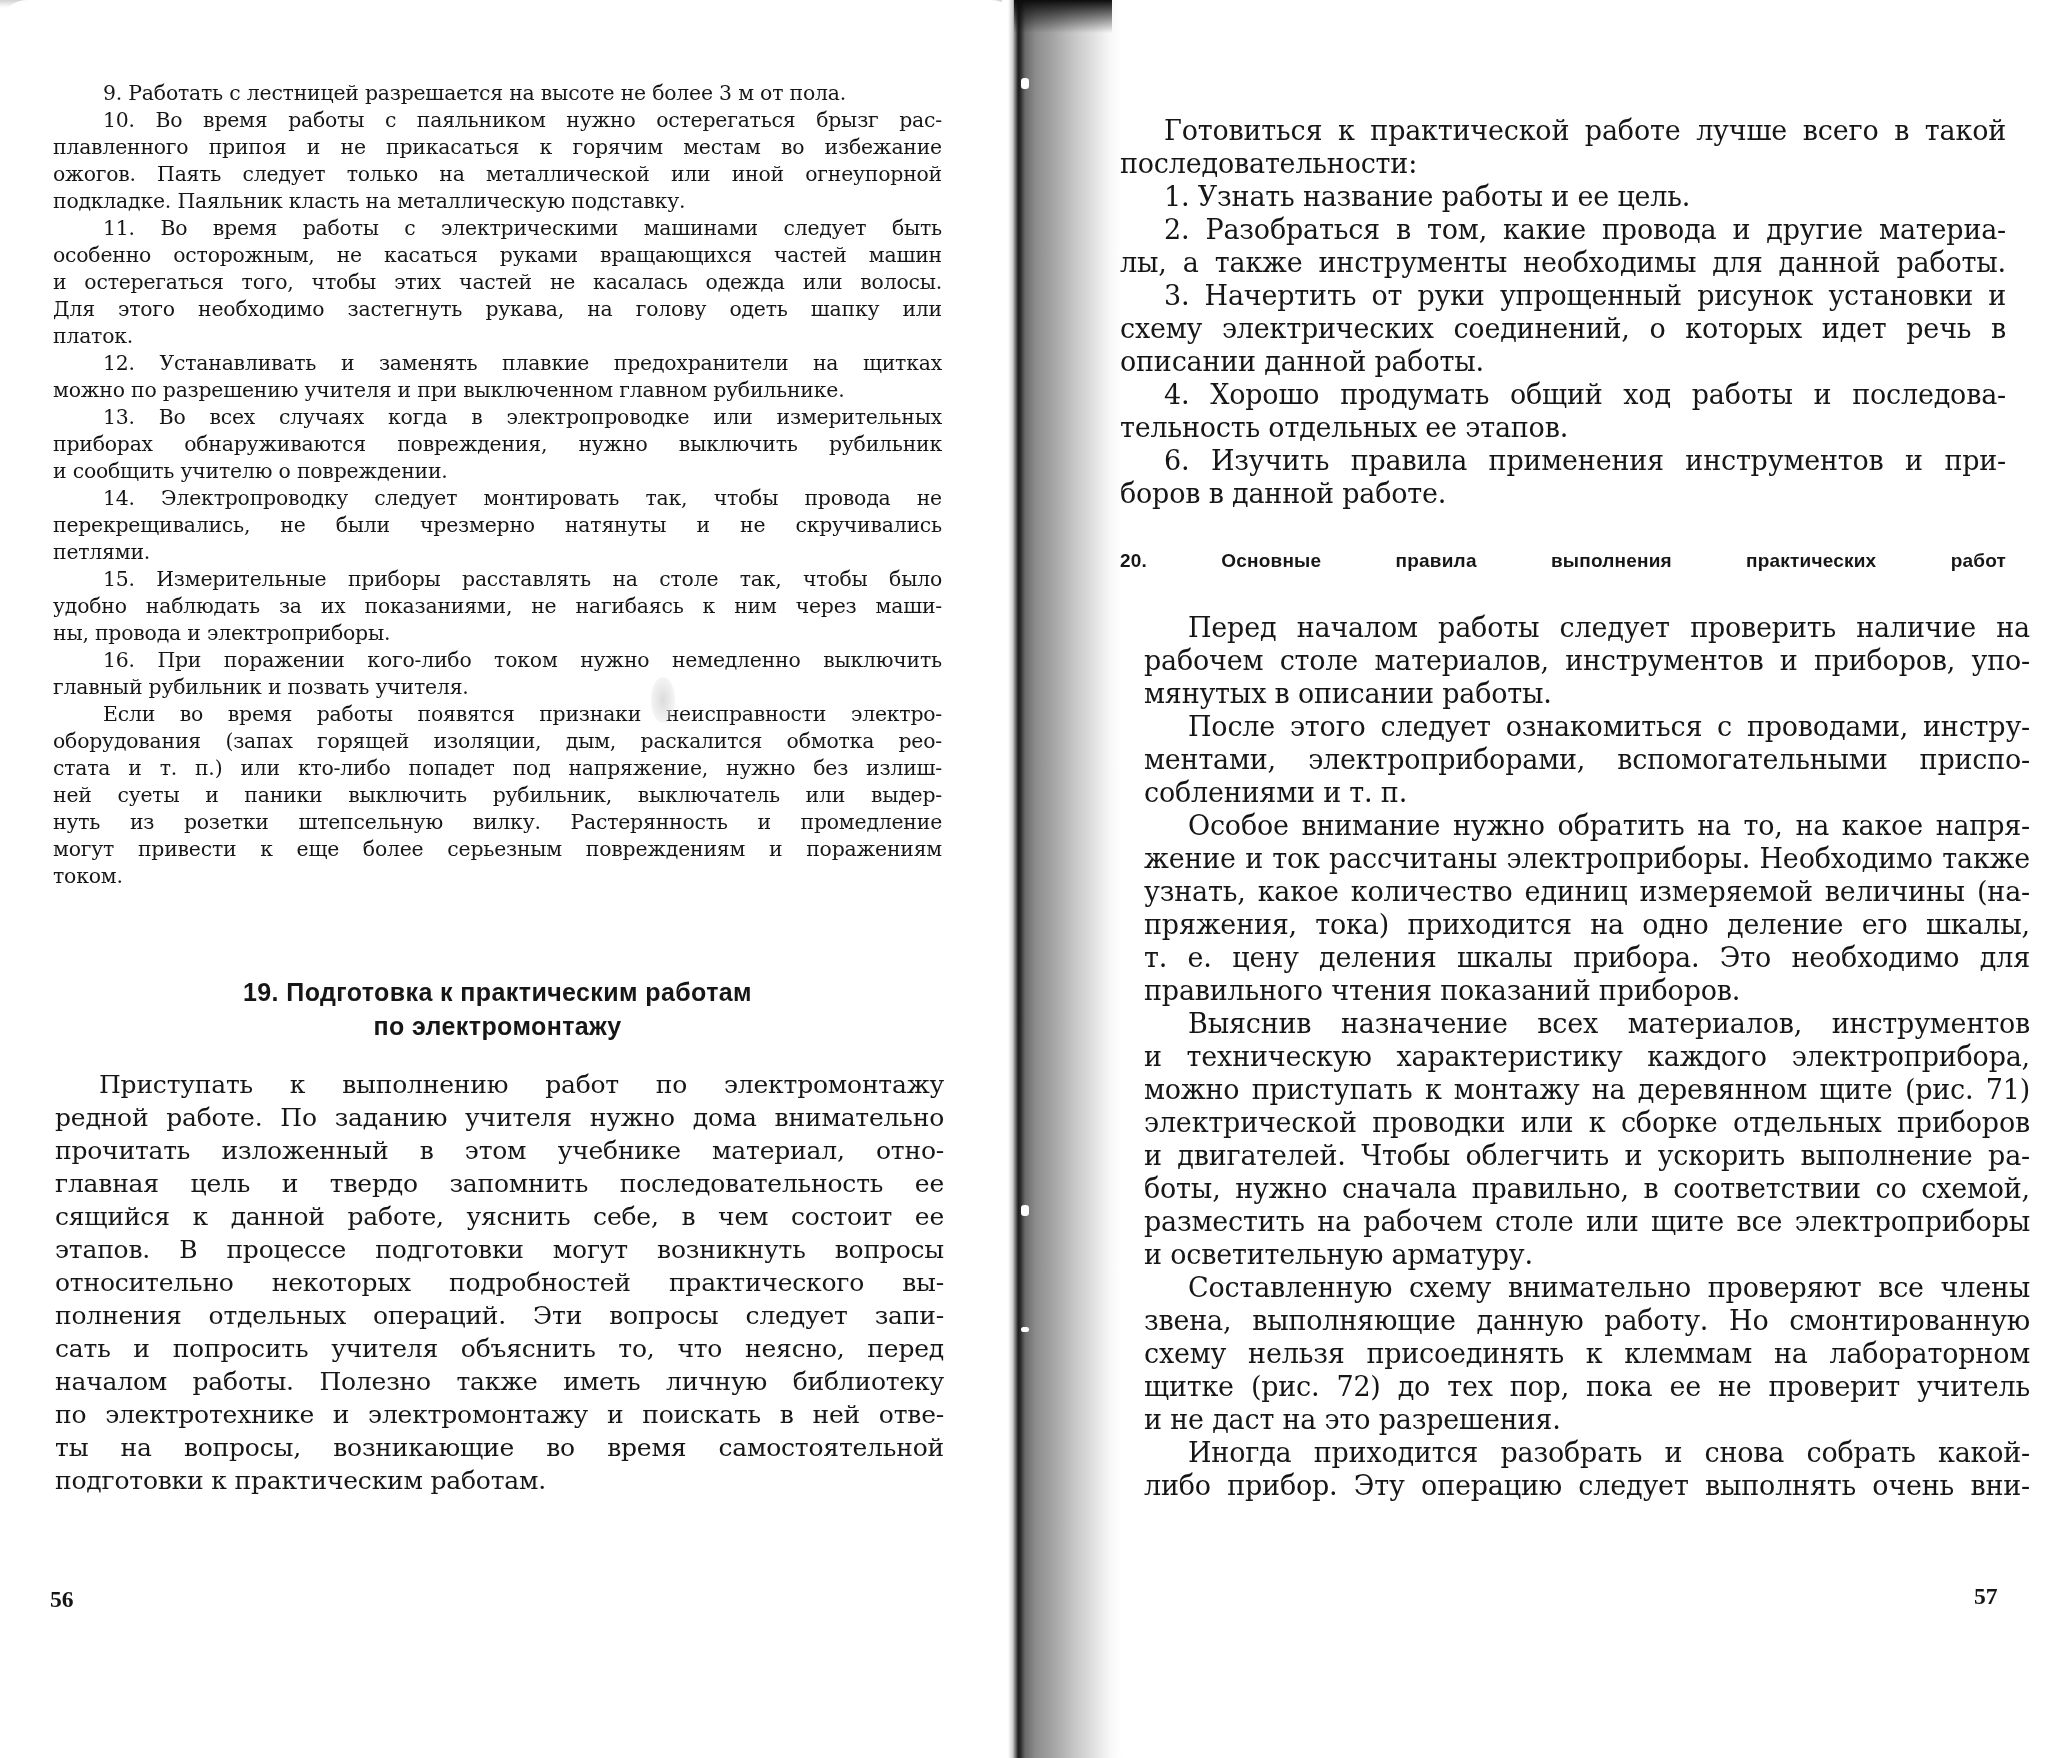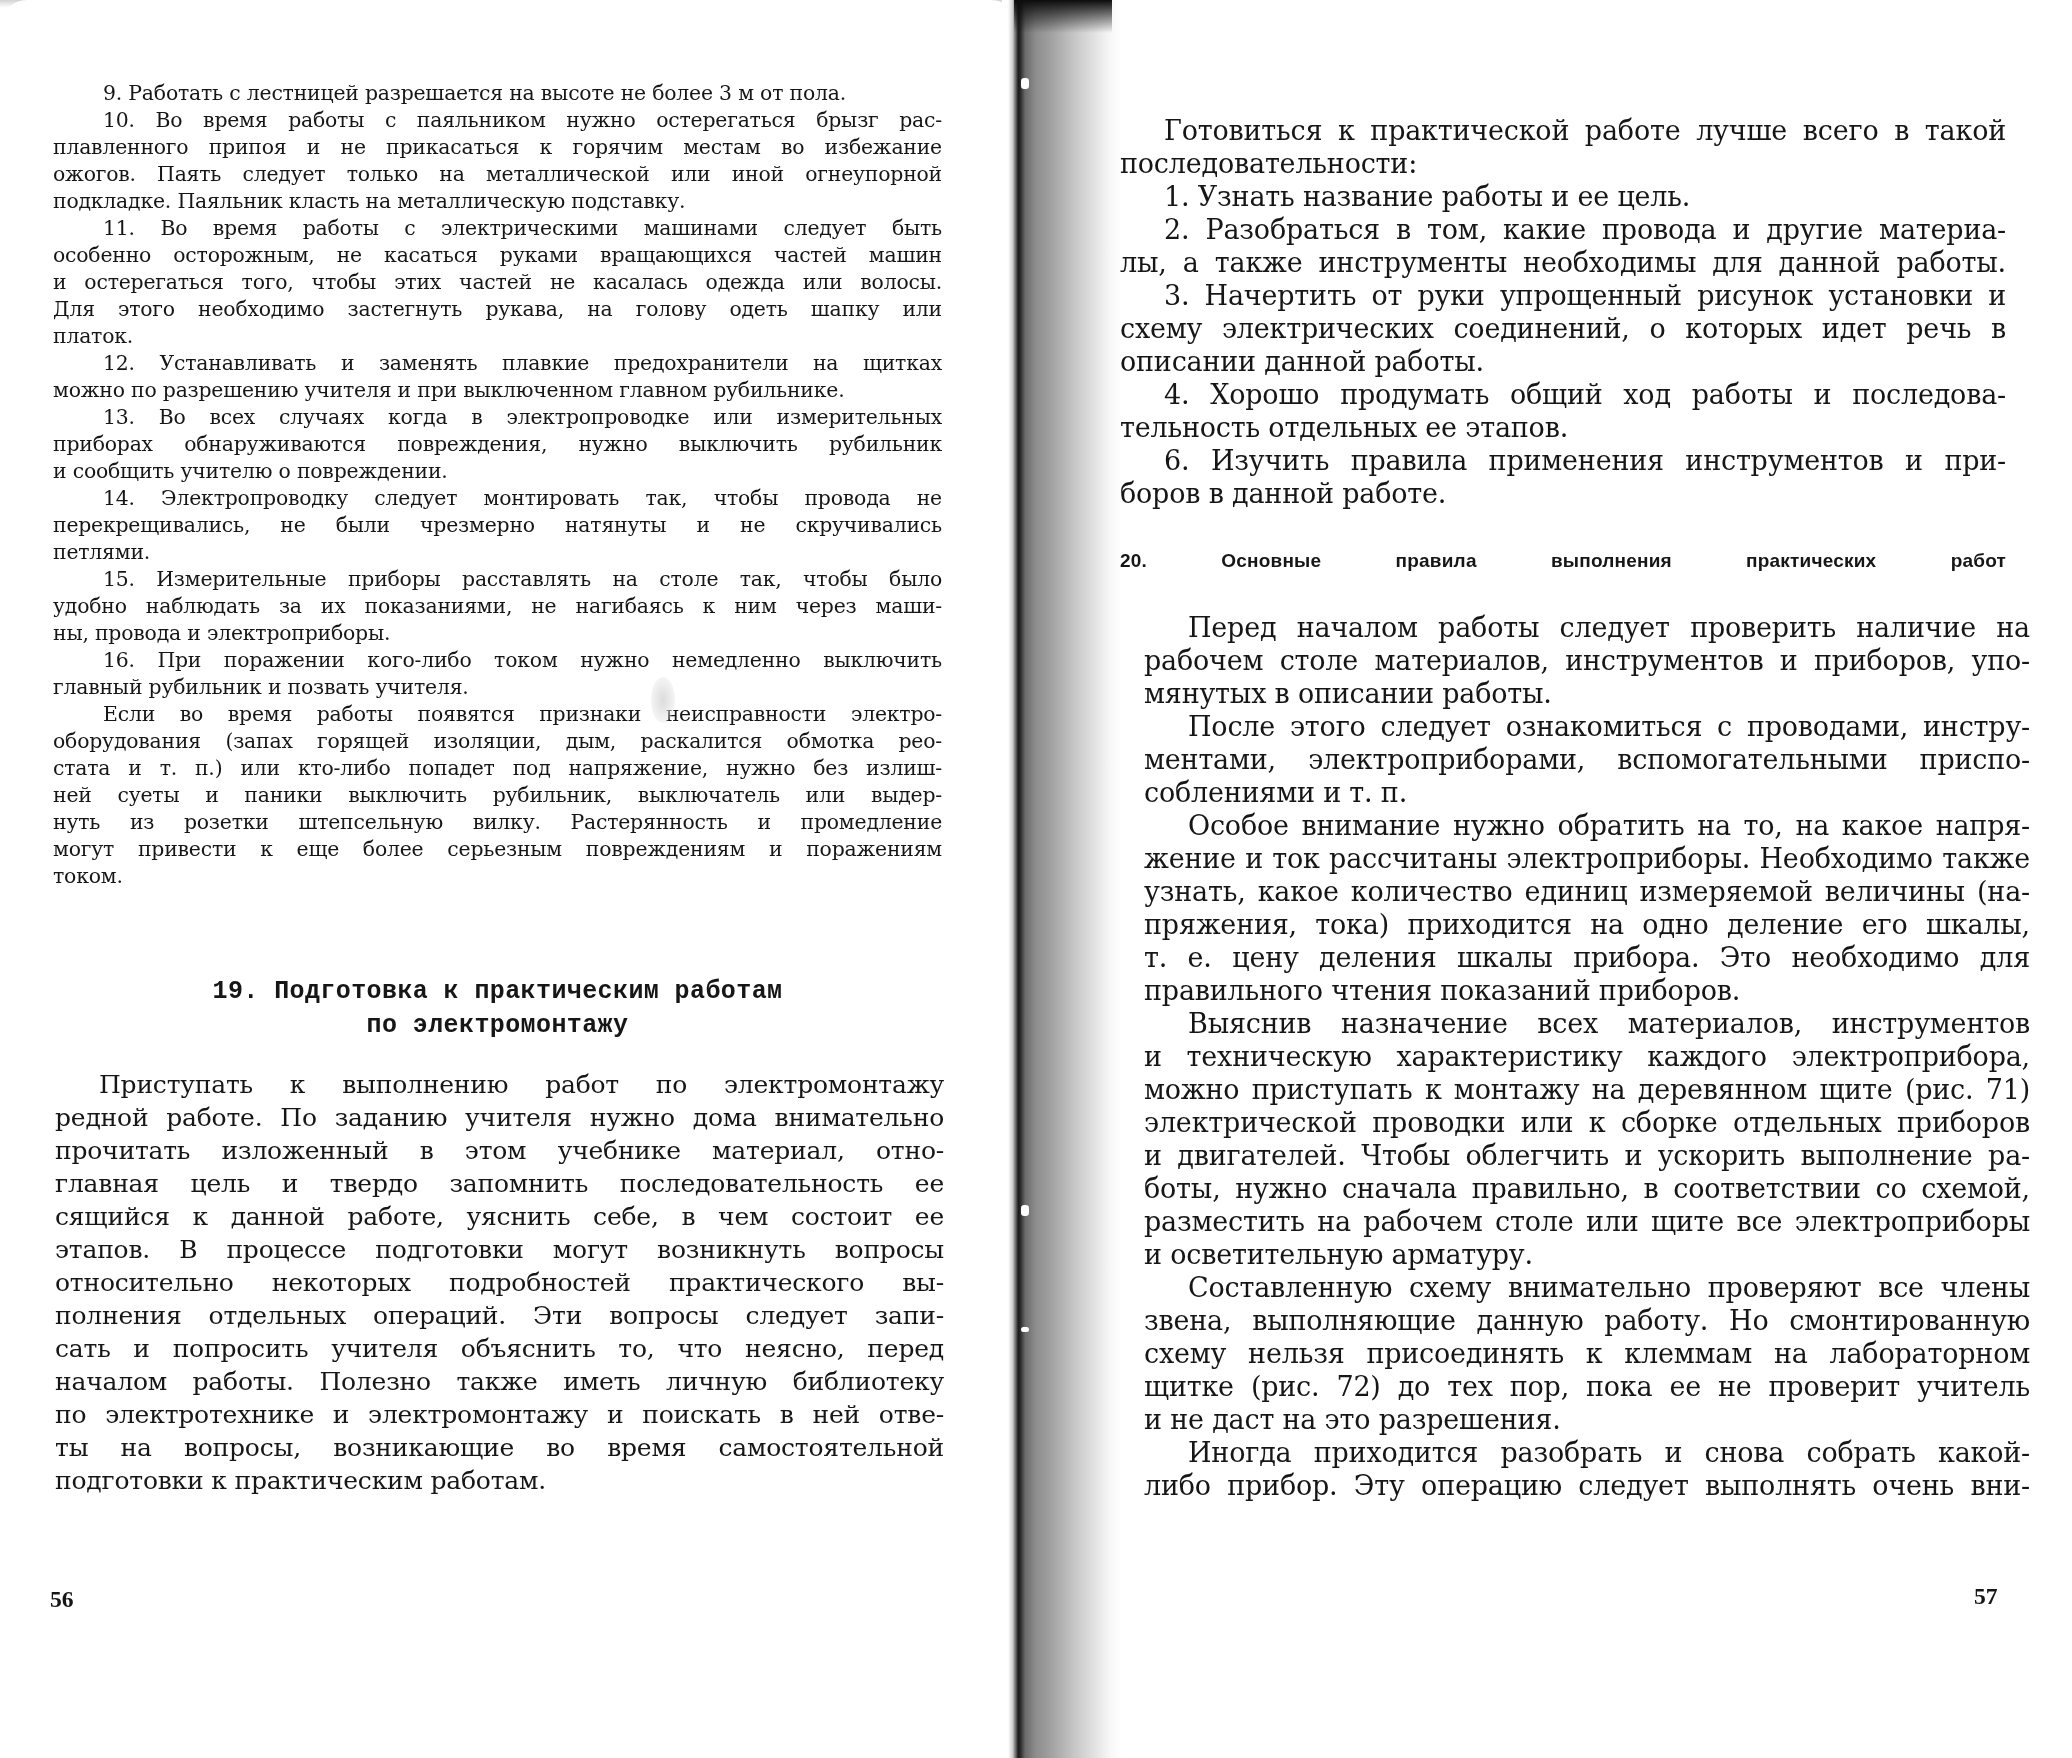--- a/index.html
+++ b/index.html
@@ -41,21 +41,21 @@
   .line.center { text-align:center; text-align-last:center; }
   .ind { padding-left:var(--ind); }
 
   #left-small {
     left:53px; top:80px; width:889px;
     font-size:20.4px; line-height:27px; --ind:50px;
     letter-spacing:-0.2px;
   }
   #left-heading {
     left:53px; top:975px; width:889px;
-    font-family:Liberation Mono, monospace;
+    font-family:Liberation Sans, sans-serif;
     font-weight:bold; font-size:25px; line-height:34px; letter-spacing:0.4px;
   }
   #left-large {
     left:55px; top:1068px; width:889px;
     font-size:25px; line-height:33px; --ind:44px; letter-spacing:-0.2px;
   }
   #right-top {
     left:1120px; top:81px; width:886px;
     font-size:27px; line-height:33px; --ind:44px; letter-spacing:-0.2px;margin-top:33px;
   }

